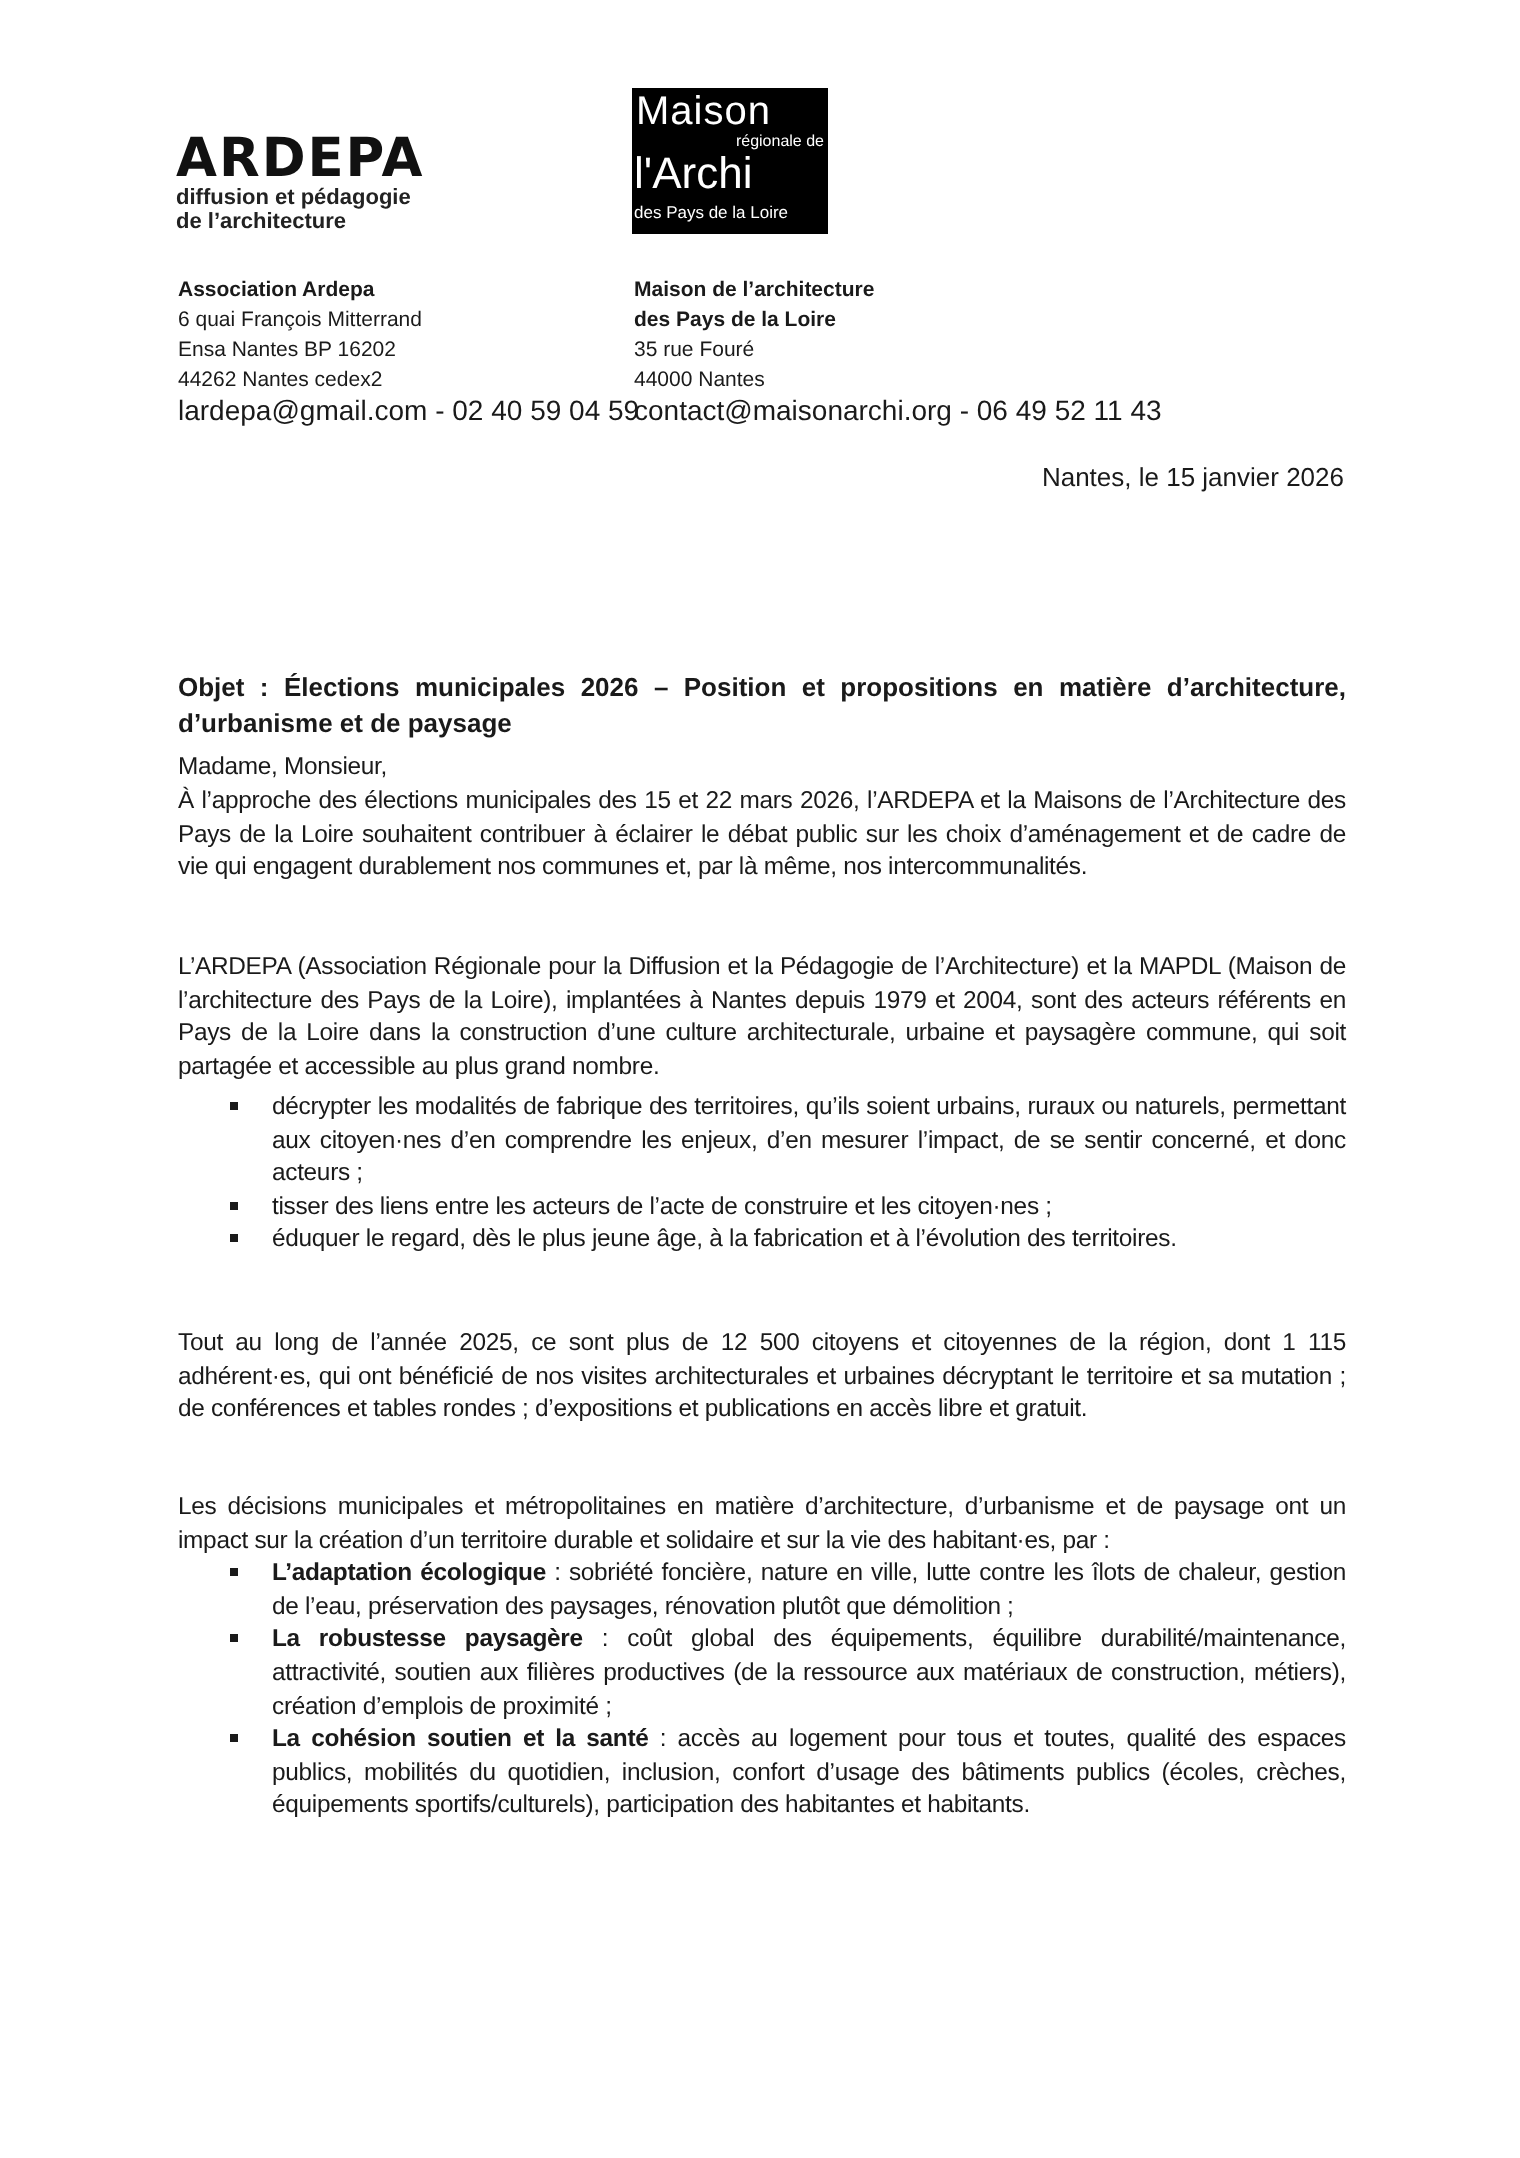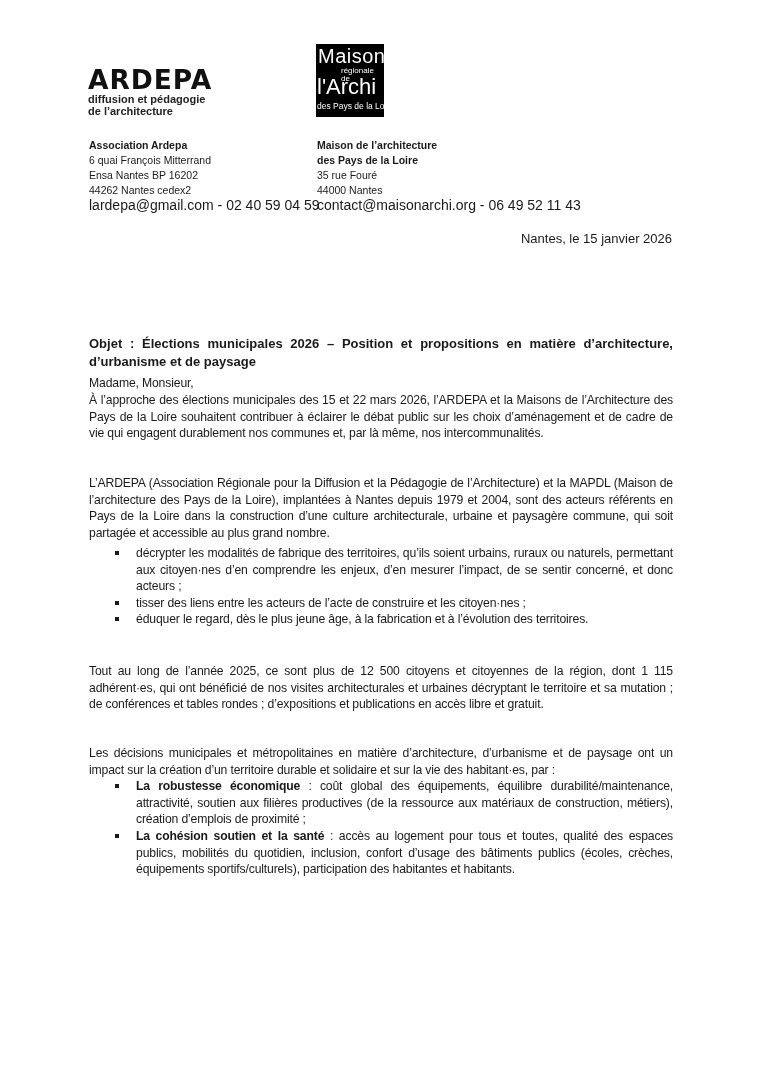--- a/index.html
+++ b/index.html
@@ -16,21 +16,21 @@
       letter-spacing: 1px; line-height: 27px; color: #111; transform: scaleX(0.98);
       transform-origin: left;
     }
     #ardepa-logo .tag {
       font-family: "Liberation Sans", sans-serif; font-weight: bold; font-size: 11px;
       line-height: 12px; color: #222; width: 124px;
     }
 
     
     #maison-logo {
-      left: 316px; top: 44px; width: 68px; height: 73px; background: #000; color: #fff;
+      left: 316px; top: 44px; width: 98px; height: 73px; background: #000; color: #fff;
       overflow: hidden;
     }
     #maison-logo .l1 { position: absolute; left: 2px; top: 2px; font-size: 20px; line-height: 20px; letter-spacing: 0.5px; }
     #maison-logo .l2 { position: absolute; right: 2px; top: 23px; font-size: 8px; line-height: 8px; padding-left: 25px; }
     #maison-logo .l3 { position: absolute; left: 1px; top: 31px; font-size: 22px; line-height: 24px; }
     #maison-logo .l4 { position: absolute; left: 1px; top: 57px; font-size: 8.5px; line-height: 10px; white-space: nowrap; }
 
     
     .addr {
       font-family: "Liberation Sans", sans-serif; font-size: 10.5px; line-height: 15px; color: #1a1a1a;
@@ -114,16 +114,17 @@
     <li><span class="sq"></span><span>tisser des liens entre les acteurs de l’acte de construire et les citoyen·nes ;</span></li>
     <li><span class="sq"></span><span>éduquer le regard, dès le plus jeune âge, à la fabrication et à l’évolution des territoires.</span></li>
   </ul>
 </div>
 
 <div id="para-4" class="abs para body-text">Tout au long de l’année 2025, ce sont plus de 12 500 citoyens et citoyennes de la région, dont 1 115 adhérent·es, qui ont bénéficié de nos visites architecturales et urbaines décryptant le territoire et sa mutation ; de conférences et tables rondes ; d’expositions et publications en accès libre et gratuit.</div>
 
 <div id="para-5" class="abs para body-text">
   <div>Les décisions municipales et métropolitaines en matière d’architecture, d’urbanisme et de paysage ont un impact sur la création d’un territoire durable et solidaire et sur la vie des habitant·es, par :</div>
   <ul class="bul">
-    <li><span class="sq"></span><span class="b">La robustesse économique</span><span> : coût global des équipements, équilibre durabilité/maintenance, attractivité, soutien aux filières productives (de la ressource aux matériaux de construction, métiers), création d’emplois de proximité ;</span></li>
+    <li><span class="sq"></span><span class="b">L’adaptation écologique</span><span> : sobriété foncière, nature en ville, lutte contre les îlots de chaleur, gestion de l’eau, préservation des paysages, rénovation plutôt que démolition ;</span></li>
+    <li><span class="sq"></span><span class="b">La robustesse paysagère</span><span> : coût global des équipements, équilibre durabilité/maintenance, attractivité, soutien aux filières productives (de la ressource aux matériaux de construction, métiers), création d’emplois de proximité ;</span></li>
     <li><span class="sq"></span><span class="b">La cohésion soutien et la santé</span><span> : accès au logement pour tous et toutes, qualité des espaces publics, mobilités du quotidien, inclusion, confort d’usage des bâtiments publics (écoles, crèches, équipements sportifs/culturels), participation des habitantes et habitants.</span></li>
   </ul>
 </div>
 
 </body></html>

